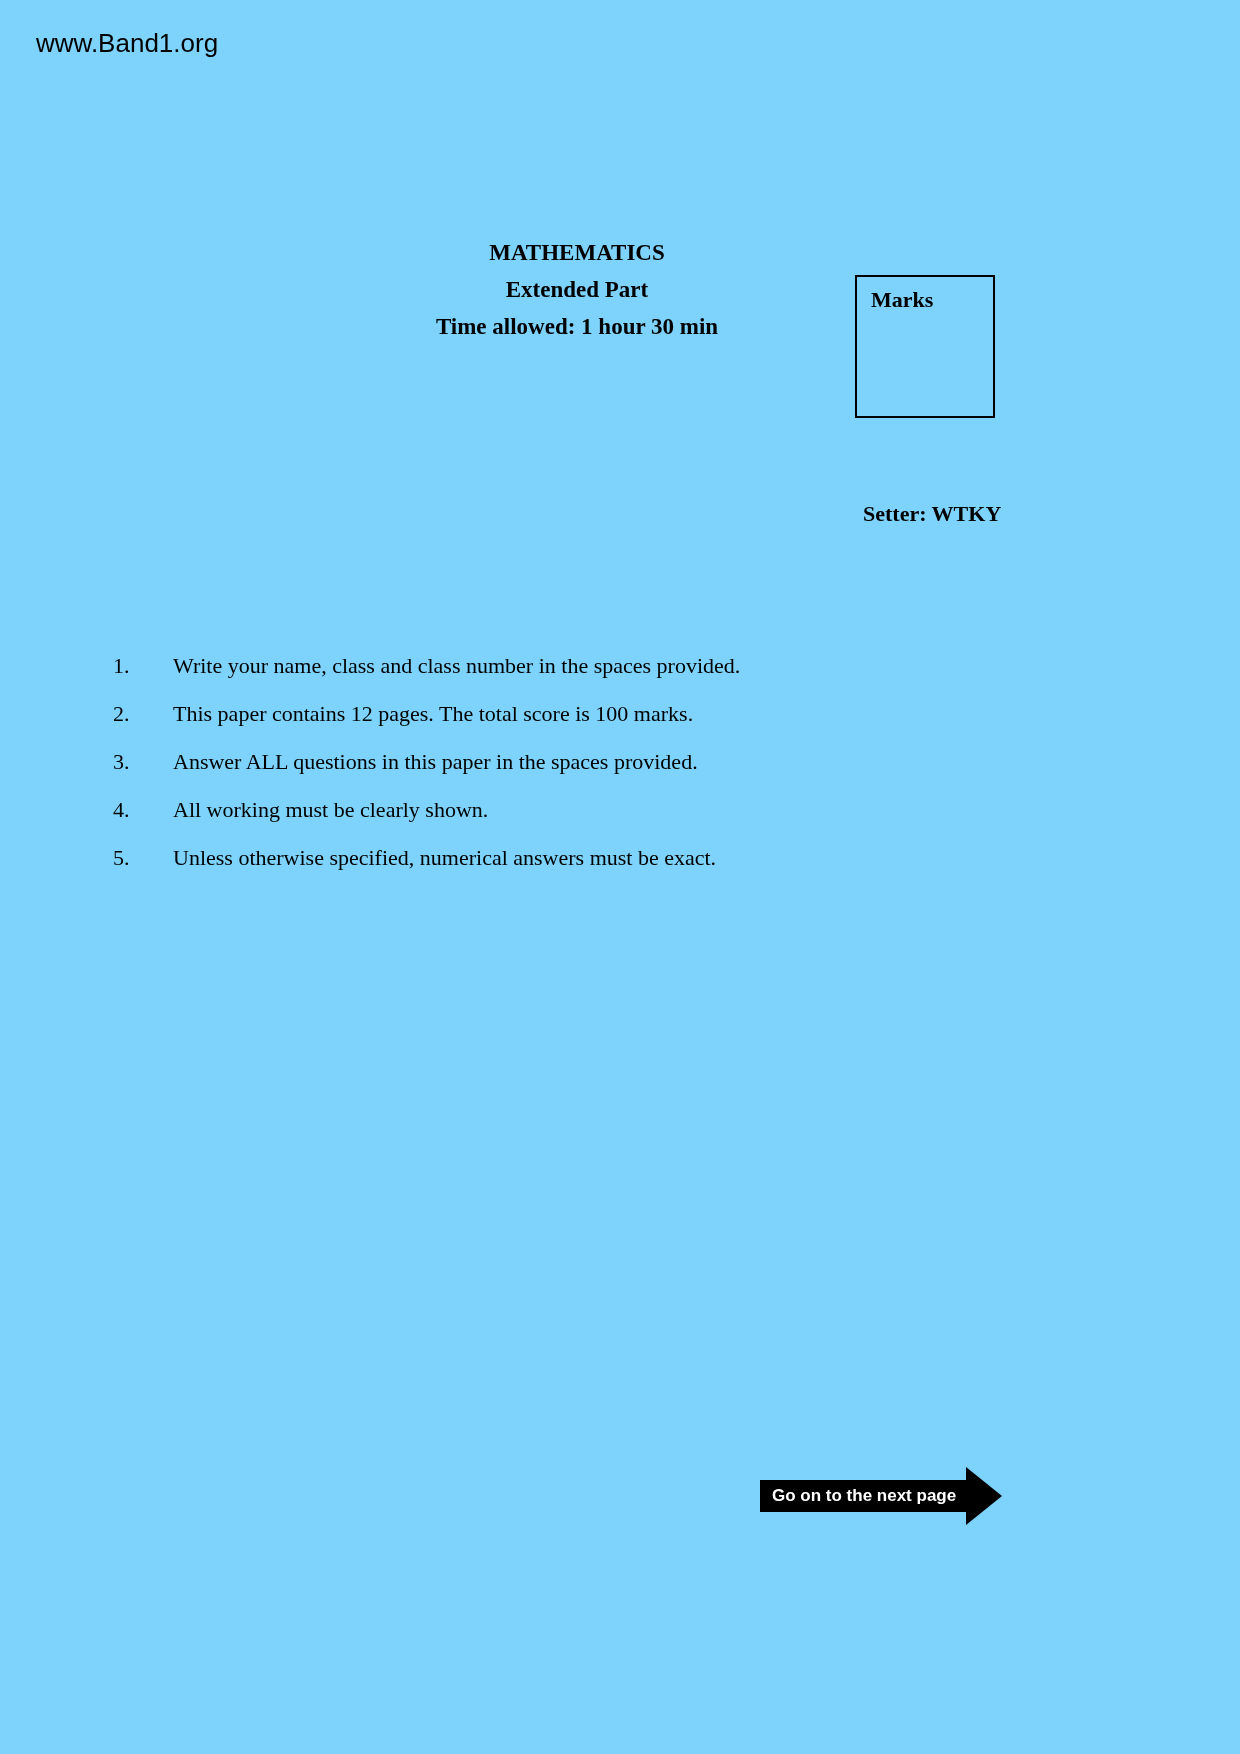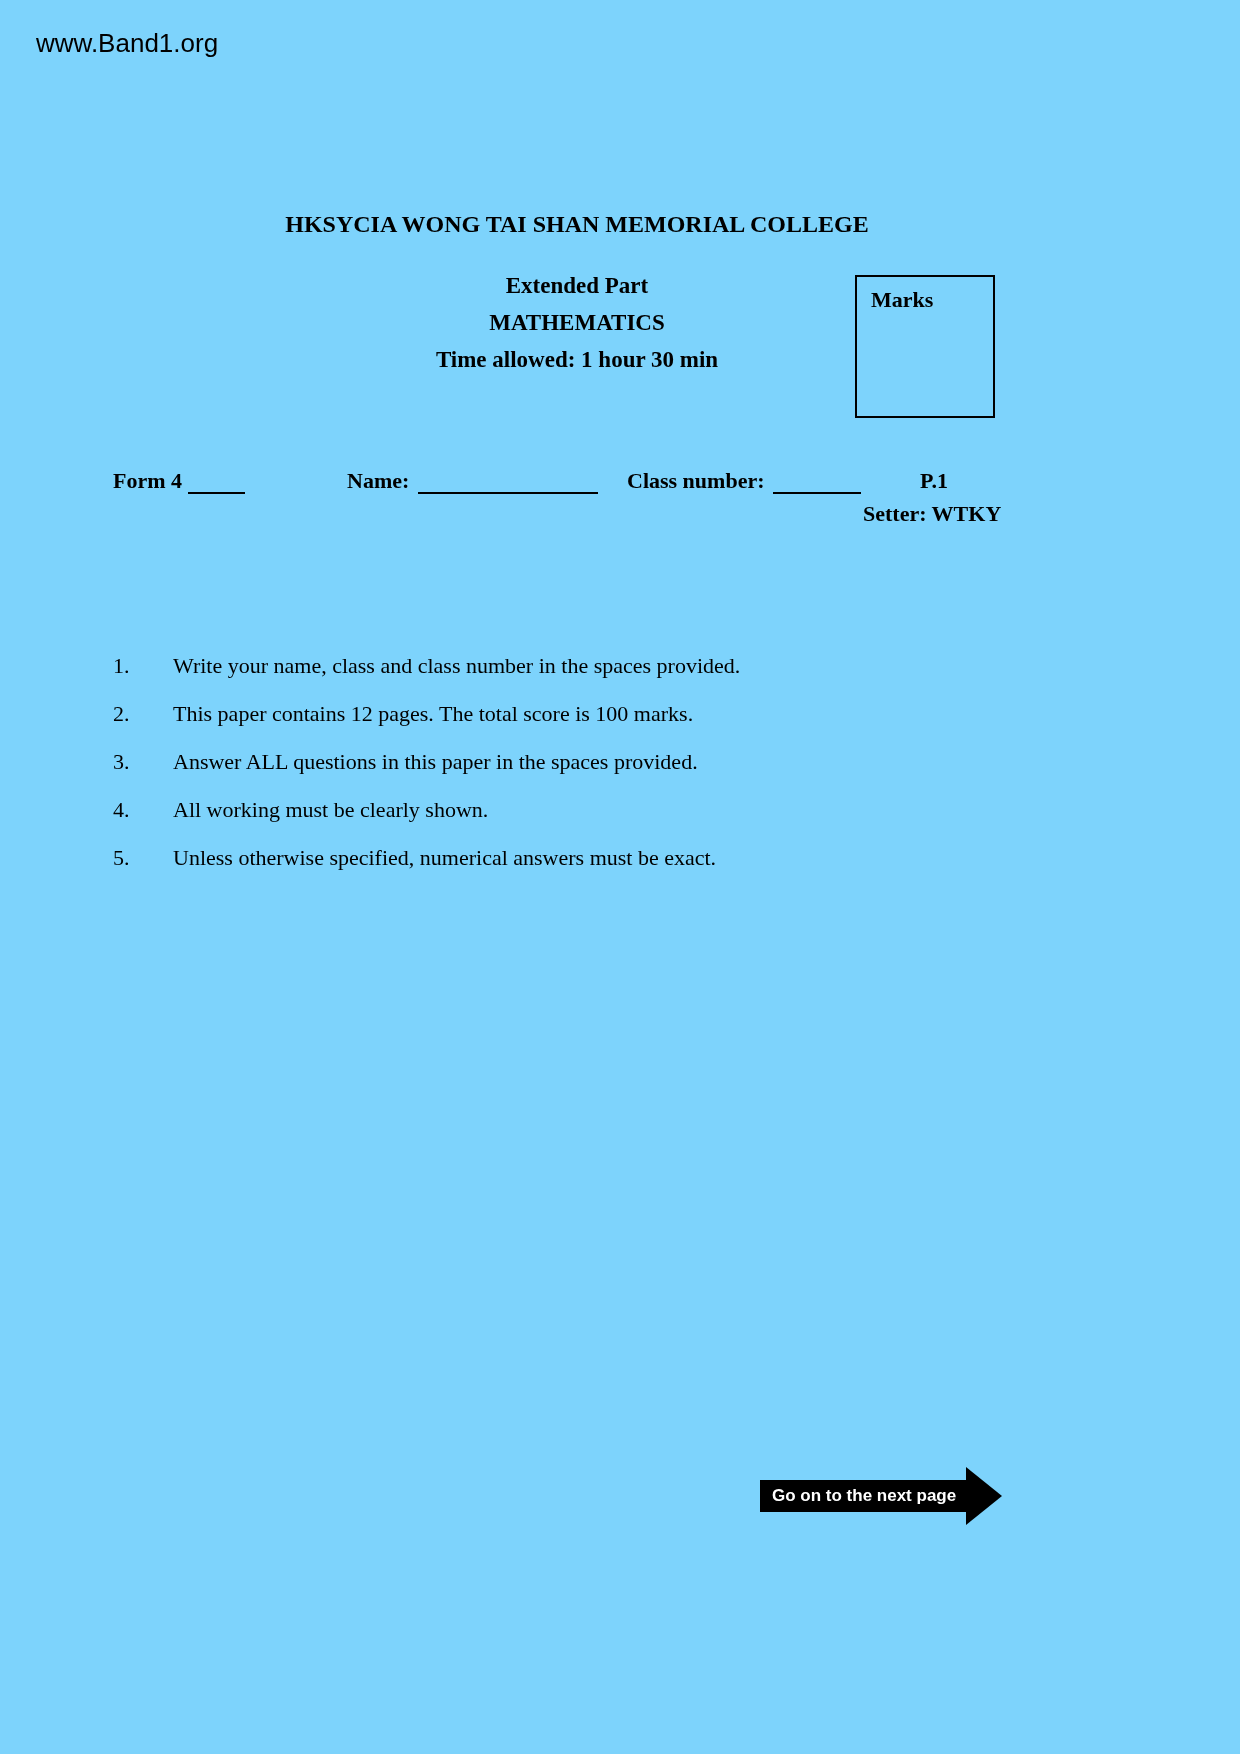--- a/index.html
+++ b/index.html
@@ -133,40 +133,30 @@
   }
 </style>
 </head>
 <body>
 
 <div class="page">
 
   <div class="watermark">www.Band1.org</div>
 
   <div class="title-block">
-    <div class="title-line-lg">HKSYCIA WONG TAI SHAN MEMORIAL COLLEGE</div>
     <div class="title-gap"></div>
+    <div class="title-line-md">MATHEMATICS</div>
     <div class="title-line-md">Extended Part</div>
-    <div class="title-line-md">MATHEMATICS</div>
     <div class="title-line-md">Time allowed: 1 hour 30 min</div>
   </div>
 
   <div class="marks-box">
     <div class="marks-label">Marks</div>
   </div>
 
-  <div class="info-row">
-    <span class="label form-label">Form 4</span>
-    <span class="blank-line form-blank"></span>
-    <span class="label name-label">Name:</span>
-    <span class="blank-line name-blank"></span>
-    <span class="label class-label">Class number:</span>
-    <span class="blank-line class-blank"></span>
-    <span class="label page-num">P.1</span>
-  </div>
   <div class="setter">Setter: WTKY</div>
 
   <div class="instructions">
     <div class="instruction-item">
       <span class="instruction-num">1.</span>
       <span class="instruction-text">Write your name, class and class number in the spaces provided.</span>
     </div>
     <div class="instruction-item">
       <span class="instruction-num">2.</span>
       <span class="instruction-text">This paper contains 12 pages. The total score is 100 marks.</span>

